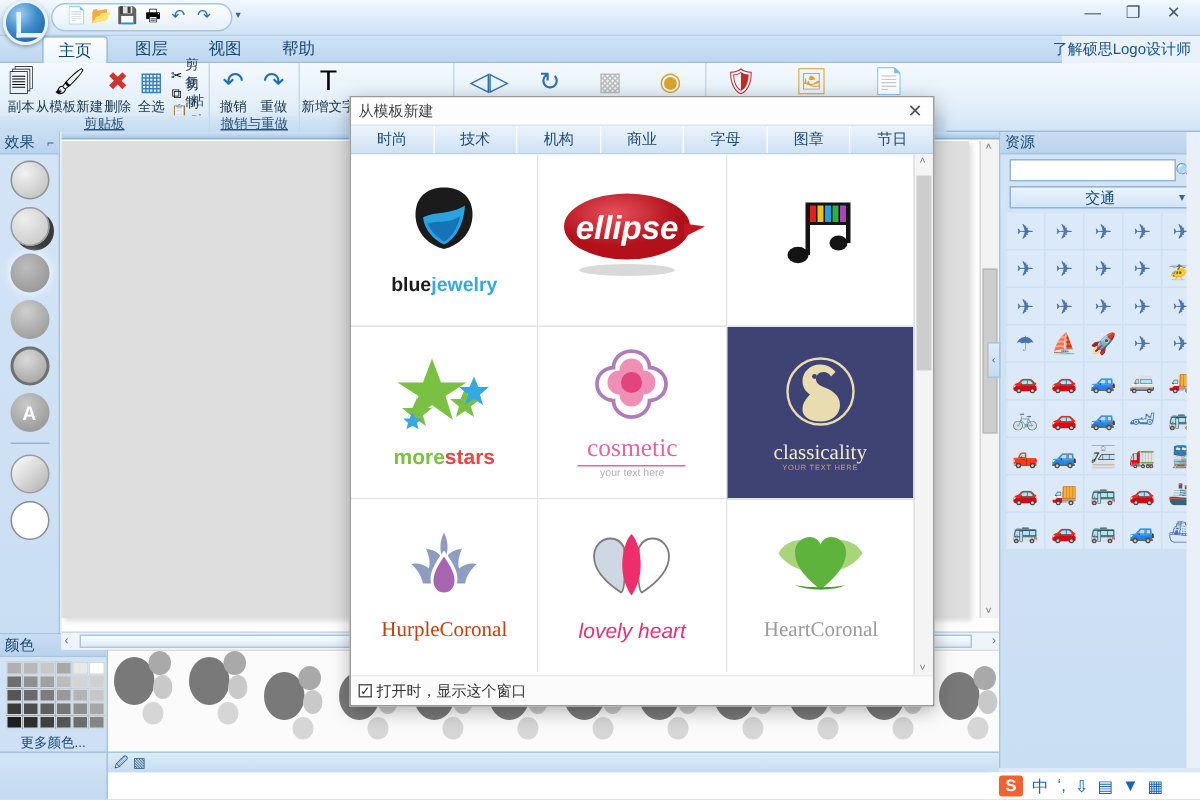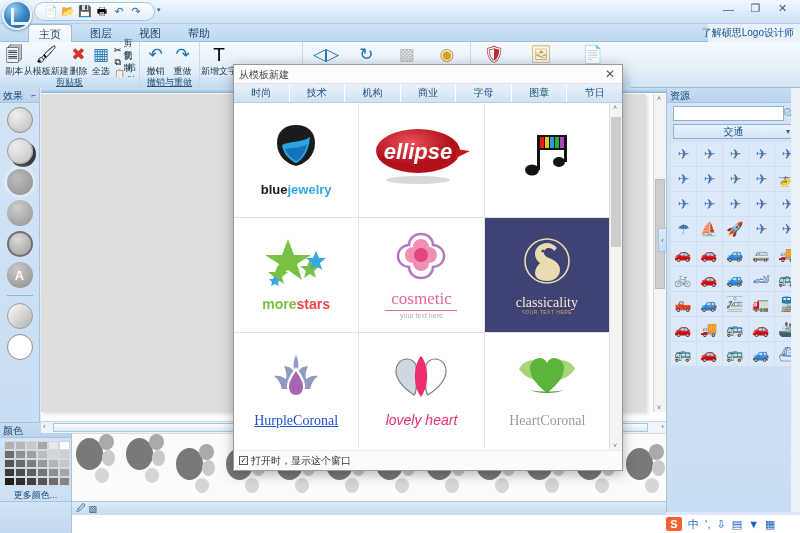--- a/index.html
+++ b/index.html
@@ -371,21 +371,21 @@
   .lbl-bluejewelry .a { color: #1b1b1b; }
   .lbl-bluejewelry .b { color: #35a8e0; }
   .lbl-morestars { font-size: 14px; font-weight: bold; }
   .lbl-morestars .a { color: #7ac143; }
   .lbl-morestars .b { color: #ef4444; }
   .lbl-cosmetic { font-family: "Liberation Serif", serif; font-size: 17px; color: #e2679a; }
   .cos-line { width: 72px; height: 1px; background: #e2679a; margin: 1px auto; }
   .cos-sub { font-size: 7px; color: #b0b0b0; }
   .lbl-classicality { font-family: "Liberation Serif", serif; font-size: 14px; color: #f0ead0; }
   .cls-sub { font-size: 5px; color: #c9a46a; letter-spacing: .5px; }
-  .lbl-hurple { font-family: "Liberation Serif", serif; font-size: 14px; color: #1d4ed8; text-decoration: underline; }
+  .lbl-hurple { font-family: "Liberation Serif", serif; font-size: 14px; color: #c2410c; }
   .lbl-lovely { font-size: 14px; color: #ef2d6d; font-style: italic; }
   .lbl-heartc { font-family: "Liberation Serif", serif; font-size: 14px; color: #9b9b9b; }
 </style>
 </head>
 <body>
 
 <div id="app">
 
   <div class="titlebar">
     <div class="orb"></div>

